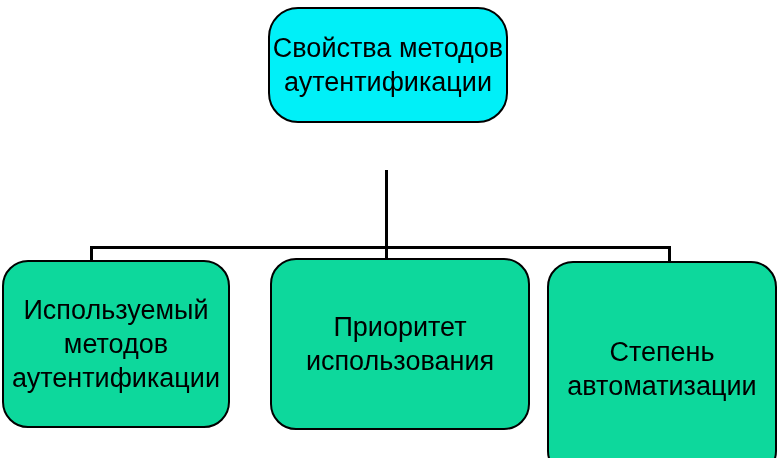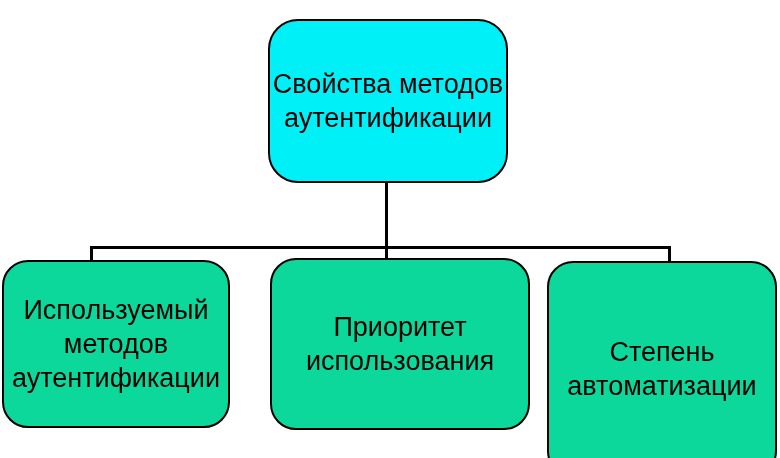--- a/index.html
+++ b/index.html
@@ -33,22 +33,22 @@
     text-align: center;
     color: #000000;
     font-size: 27px;
     line-height: 34px;
   }
   .node .label {
     white-space: pre-line;
     width: 100%;
   }
   .node-root {
-    left: 268px; top: 19px;
-    width: 240px; height: 164px;
+    left: 268px; top: 7px;
+    width: 240px; height: 116px;
     border-radius: 30px;
   }
   .node-child-0 {
     left: 2px; top: 260px;
     width: 228px; height: 168px;
     border-radius: 26px;
   }
   .node-child-1 {
     left: 270px; top: 258px;
     width: 260px; height: 172px;

